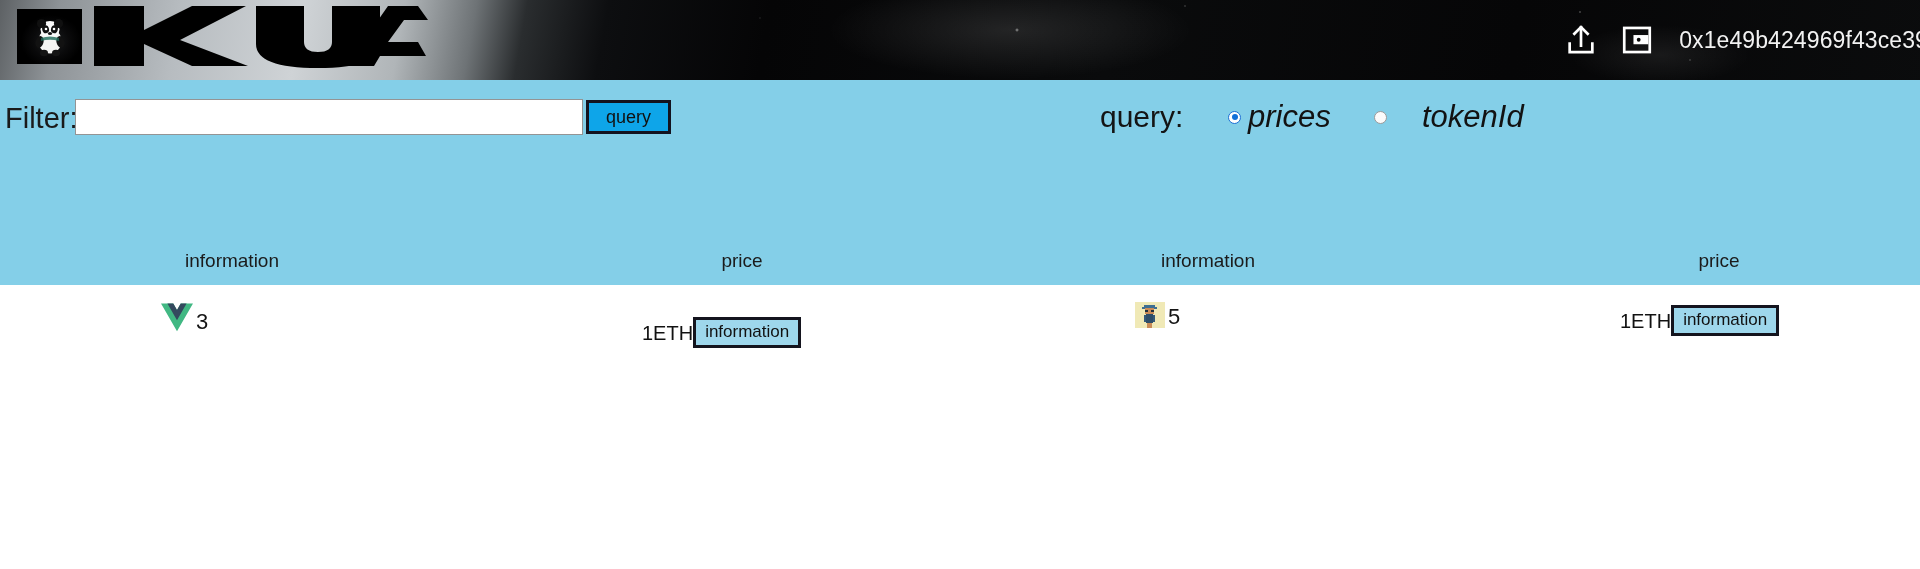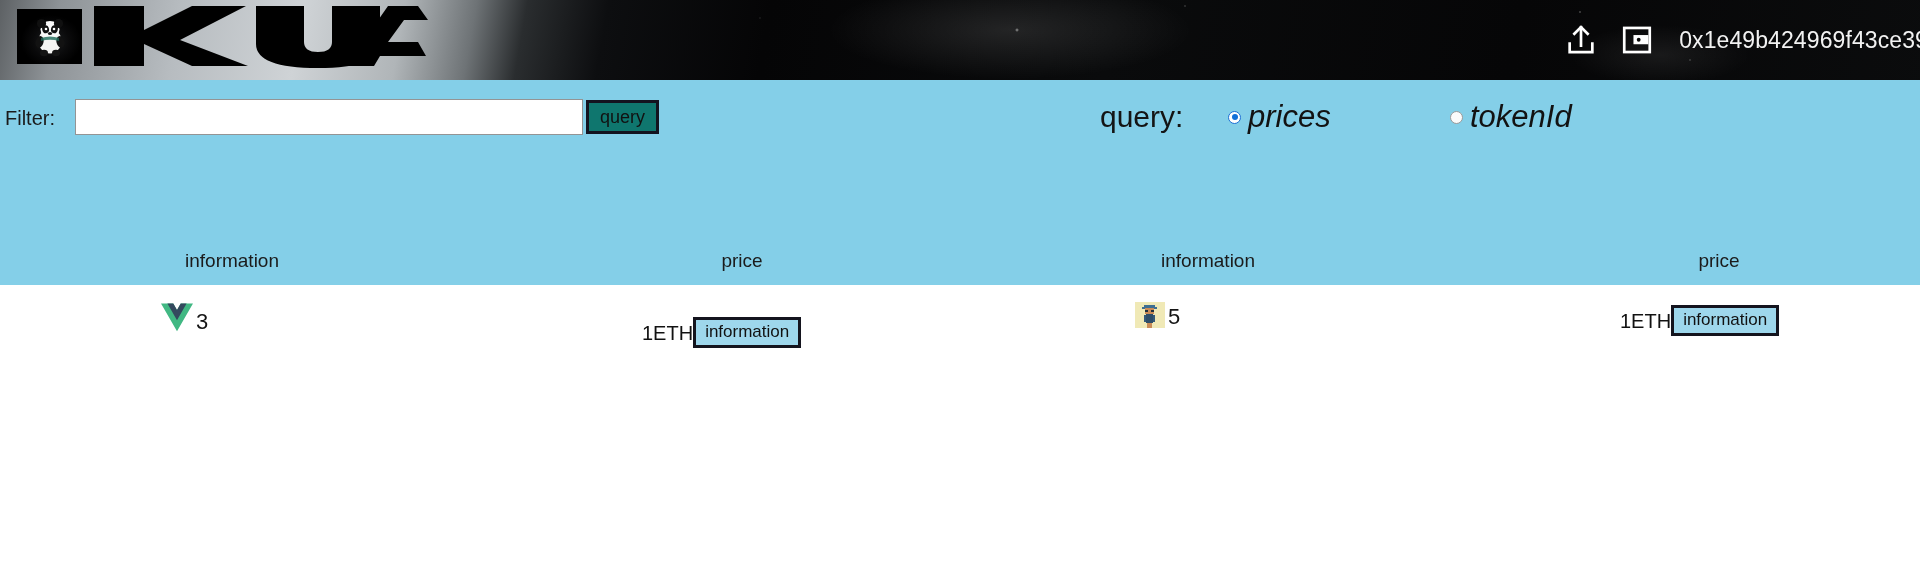--- a/index.html
+++ b/index.html
@@ -115,21 +115,21 @@
     position: absolute;
     left: 0;
     top: 18px;
     width: 1920px;
     height: 44px;
   }
   .filter-label {
     position: absolute;
     left: 5px;
     top: 3px;
-    font-size: 20px;
+    font-size: 29px;
     color: #1a1a1a;
     line-height: 34px;
   }
   .filter-input {
     position: absolute;
     left: 75px;
     top: 1px;
     width: 508px;
     height: 36px;
     background: #ffffff;
@@ -138,22 +138,22 @@
     font-size: 17px;
     padding: 0 4px;
     outline: none;
     font-family: "Liberation Sans", sans-serif;
   }
   .query-btn {
     position: absolute;
     left: 586px;
     top: 2px;
     height: 34px;
-    padding: 0 11px;
-    background: #0f766e;
+    padding: 0 17px;
+    background: #0ea5e9;
     border: 3px solid #13131f;
     box-sizing: border-box;
     font-size: 18px;
     color: #111;
     cursor: pointer;
     font-family: "Liberation Sans", sans-serif;
     line-height: 28px;
   }
 
   .sort-label {
@@ -166,21 +166,21 @@
   }
   .radio-group {
     position: absolute;
     top: 18px;
     display: flex;
     align-items: center;
     cursor: pointer;
     font-style: italic;
   }
   .radio-group.prices { left: 1228px; }
-  .radio-group.tokenid { left: 1450px; }
+  .radio-group.tokenid { left: 1374px; gap: 28px; }
   .radio-dot {
     width: 13px;
     height: 13px;
     border-radius: 50%;
     border: 1px solid #9a9a9a;
     background: #fbfbfb;
     box-sizing: border-box;
     margin-right: 7px;
     flex: none;
     position: relative;

